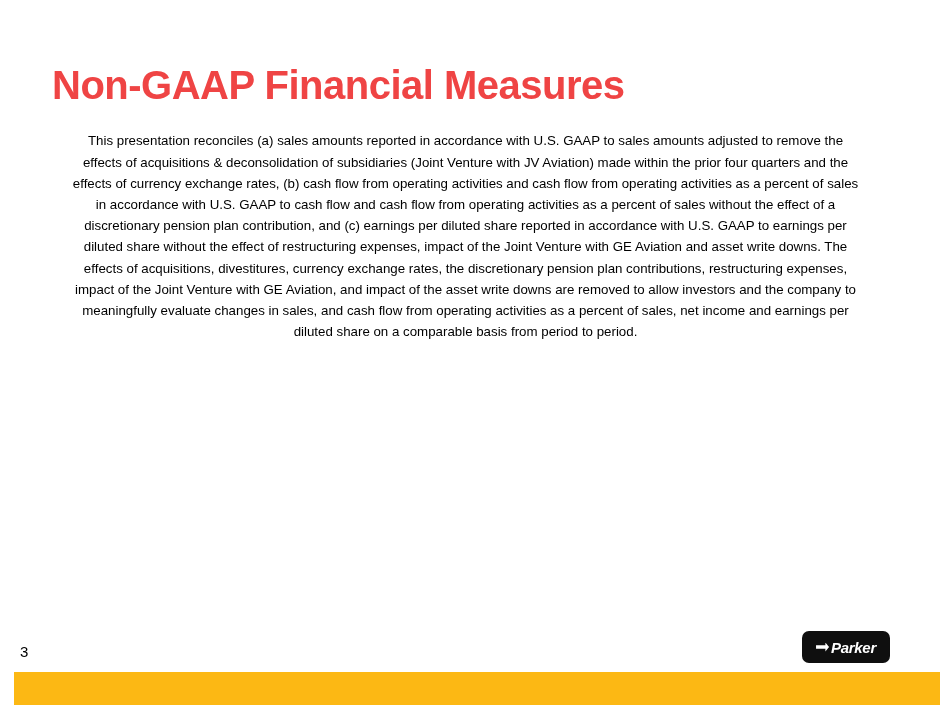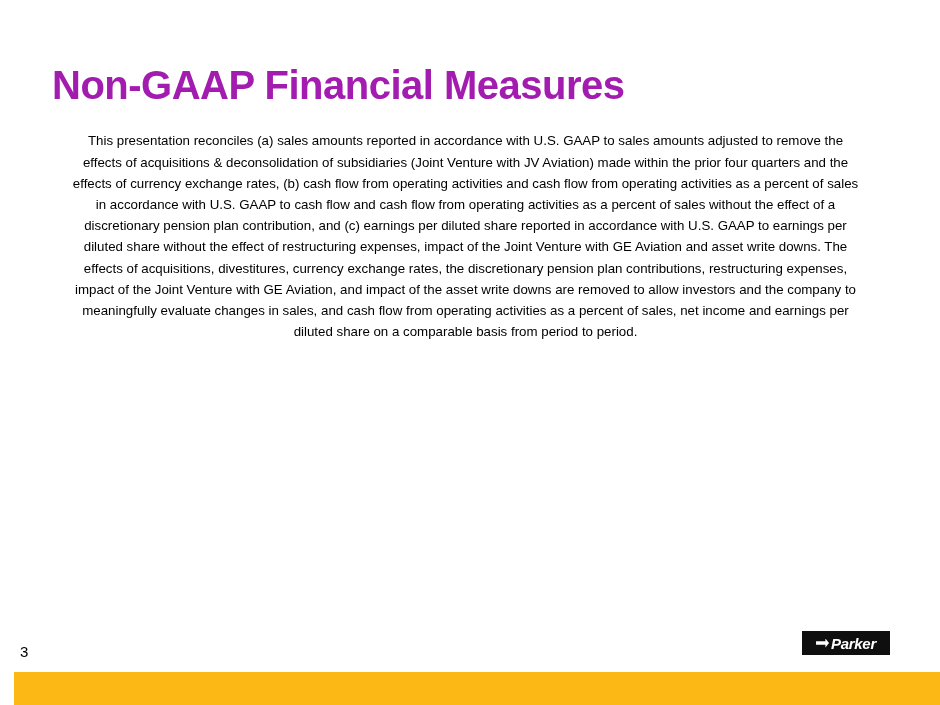--- a/index.html
+++ b/index.html
@@ -17,21 +17,21 @@
     background: #ffffff;
     overflow: hidden;
     box-sizing: border-box;
   }
   .slide-title {
     position: absolute;
     left: 52px;
     top: 36px;
     font-size: 40px;
     font-weight: bold;
-    color: #a21caf;
+    color: #ef4444;
     letter-spacing: -0.5px;
     line-height: 1.1;
     white-space: nowrap;
   }
   .body-text {
     position: absolute;
     left: 68px;
     top: 117px;
     width: 795px;
     font-size: 13.3px;
@@ -44,25 +44,26 @@
     left: 20px;
     top: 643px;
     font-size: 15px;
     color: #000000;
   }
   .logo {
     position: absolute;
     left: 802px;
     top: 631px;
     width: 88px;
-    height: 24px;
+    height: 32px;
     background: #0f0f0f;
     display: flex;
     align-items: center;
     justify-content: center;
+    border-radius: 7px;
   }
   .logo-inner {
     display: flex;
     align-items: center;
     gap: 2px;
   }
   .logo-mark {
     width: 13px;
     height: 9px;
     background: #ffffff;

